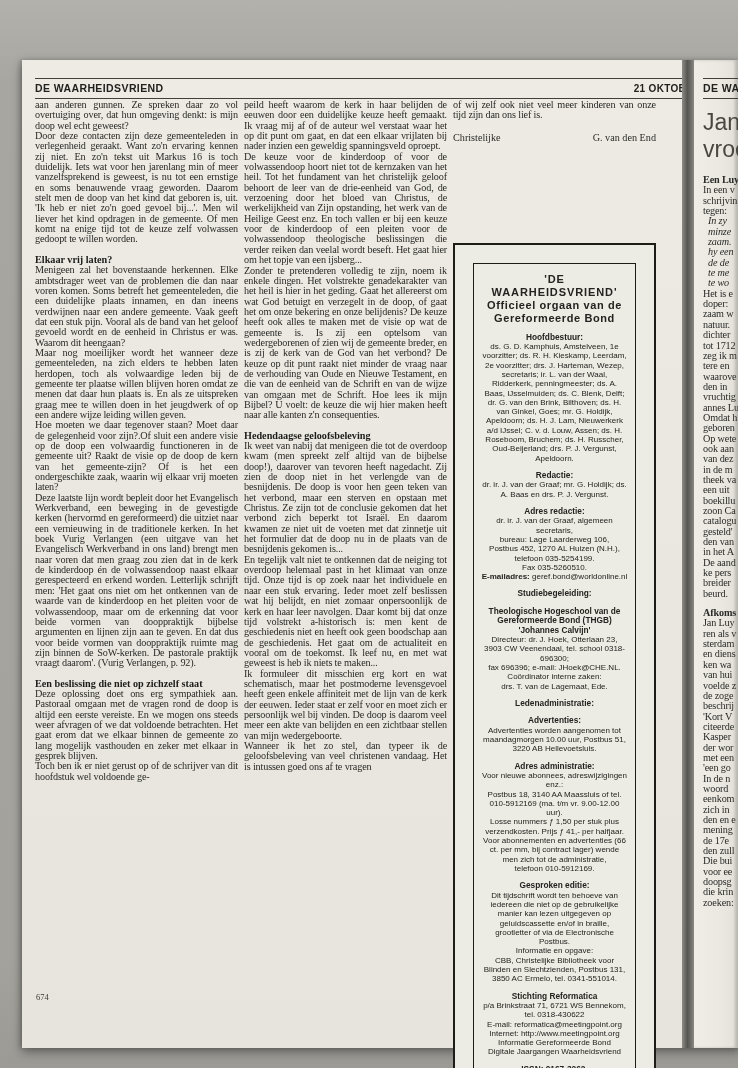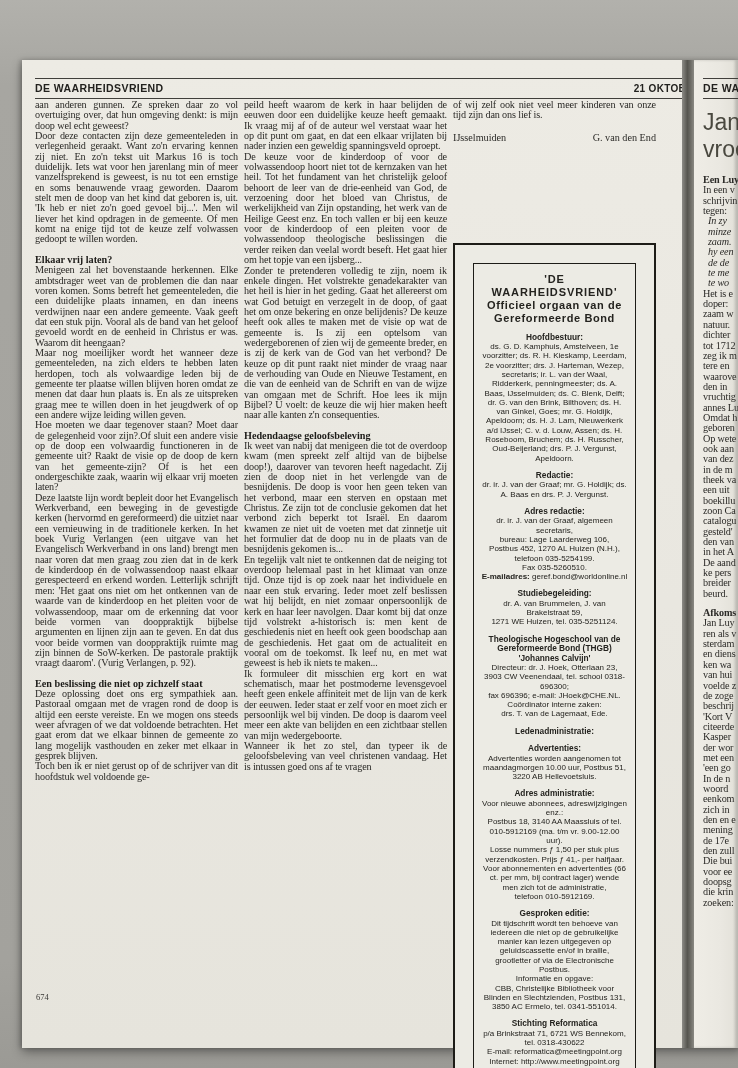--- a/index.html
+++ b/index.html
@@ -93,21 +93,21 @@
       <h3 class="subhead">Hedendaagse geloofsbeleving</h3>
       <p class="body-t">Ik weet van nabij dat menigeen die tot de overdoop kwam (men spreekt zelf altijd van de bijbelse doop!), daarover van tevoren heeft nagedacht. Zij zien de doop niet in het verlengde van de besnijdenis. De doop is voor hen geen teken van het verbond, maar een sterven en opstaan met Christus. Ze zijn tot de conclusie gekomen dat het verbond zich beperkt tot Israël. En daarom kwamen ze niet uit de voeten met dat zinnetje uit het formulier dat de doop nu in de plaats van de besnijdenis gekomen is...
 En tegelijk valt niet te ontkennen dat de neiging tot overdoop helemaal past in het klimaat van onze tijd. Onze tijd is op zoek naar het individuele en naar een stuk ervaring. Ieder moet zelf beslissen wat hij belijdt, en niet zomaar onpersoonlijk de kerk en haar leer navolgen. Daar komt bij dat onze tijd volstrekt a-historisch is: men kent de geschiedenis niet en heeft ook geen boodschap aan de geschiedenis. Het gaat om de actualiteit en vooral om de toekomst. Ik leef nu, en met wat geweest is heb ik niets te maken...
 Ik formuleer dit misschien erg kort en wat schematisch, maar het postmoderne levensgevoel heeft geen enkele affiniteit met de lijn van de kerk der eeuwen. Ieder staat er zelf voor en moet zich er persoonlijk wel bij vinden. De doop is daarom veel meer een akte van belijden en een zichtbaar stellen van mijn wedergeboorte.
 Wanneer ik het zo stel, dan typeer ik de geloofsbeleving van veel christenen vandaag. Het is intussen goed ons af te vragen</p>
     </div>
 
     <div class="col">
       <p class="body-t">of wij zelf ook niet veel meer kinderen van onze tijd zijn dan ons lief is.</p>
       <div class="author-row">
-        <span>IJsselmuiden</span>
+        <span>Christelijke</span>
         <span>G. van den End</span>
       </div>
 
       <div class="mh-box">
         <div class="mh-in">
           <div class="mh-title">'DE WAARHEIDSVRIEND'</div>
           <div class="mh-sub">Officieel orgaan van de
 Gereformeerde Bond</div>
 
           <div class="mh-sec">
@@ -122,22 +122,20 @@
             <div class="mh-h">Adres redactie:</div>
             <div class="mh-b">dr. ir. J. van der Graaf, algemeen secretaris,
 bureau: Lage Laarderweg 106,
 Postbus 452, 1270 AL Huizen (N.H.),
 telefoon 035-5254199.
 Fax 035-5260510.</div>
             <div class="mh-b mh-inline"><b>E-mailadres:</b> <span>geref.bond@worldonline.nl</span></div>
           </div>
           <div class="mh-sec">
             <div class="mh-h">Studiebegeleiding:</div>
-            <div class="mh-b">dr. A. van Brummelen, J. van Brakelstraat 59,
-1271 WE Huizen, tel. 035-5251124.</div>
           </div>
           <div class="mh-sec">
             <div class="mh-h">Theologische Hogeschool van de
 Gereformeerde Bond (THGB)
 'Johannes Calvijn'</div>
             <div class="mh-b">Directeur: dr. J. Hoek, Otterlaan 23,
 3903 CW Veenendaal, tel. school 0318-696300;
 fax 696396; e-mail: JHoek@CHE.NL.
 Coördinator interne zaken:
 drs. T. van de Lagemaat, Ede.</div>

